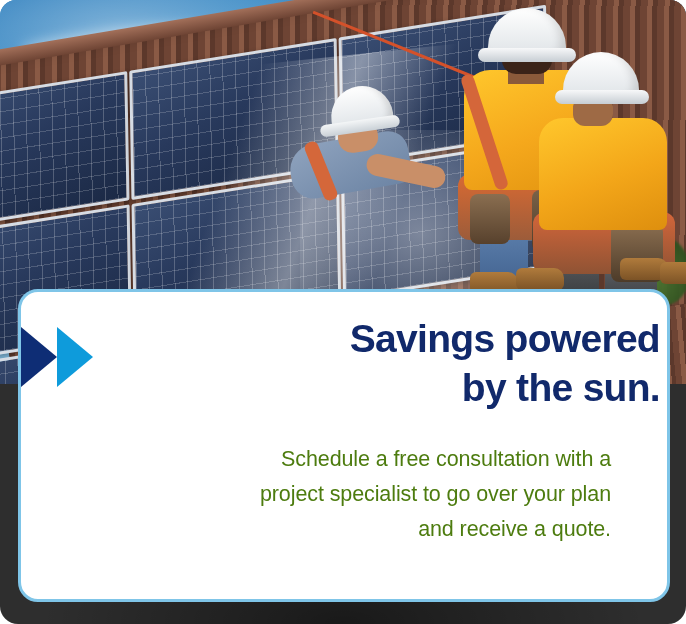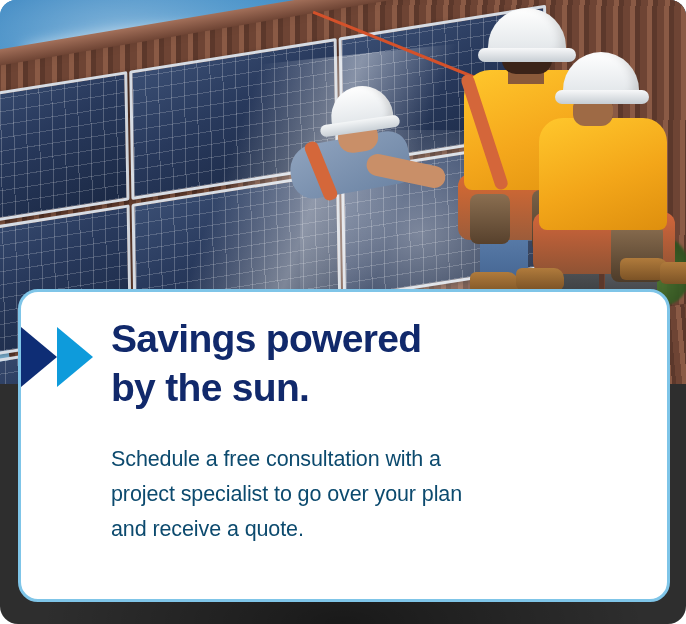--- a/index.html
+++ b/index.html
@@ -339,34 +339,35 @@
     height: 60px;
     overflow: hidden;
   }
   .arrow-mark svg { display: block; }
 
   .card-body {
     position: absolute;
     left: 90px;
     top: 22px;
     right: 7px;
+    text-align: right;
   }
 
   .headline {
     color: #11296B;
     font-size: 39px;
     font-weight: 700;
     line-height: 49px;
     letter-spacing: -0.7px;
     white-space: pre-line;
   }
 
   .subcopy {
     margin-top: 30px;
-    color: #0c4a6e;
+    color: #4d7c0f;
     font-size: 21.5px;
     font-weight: 400;
     line-height: 35px;
     letter-spacing: -0.1px;
     white-space: pre-line;
     max-width: 500px;
   }
 </style>
 </head>
 <body>

